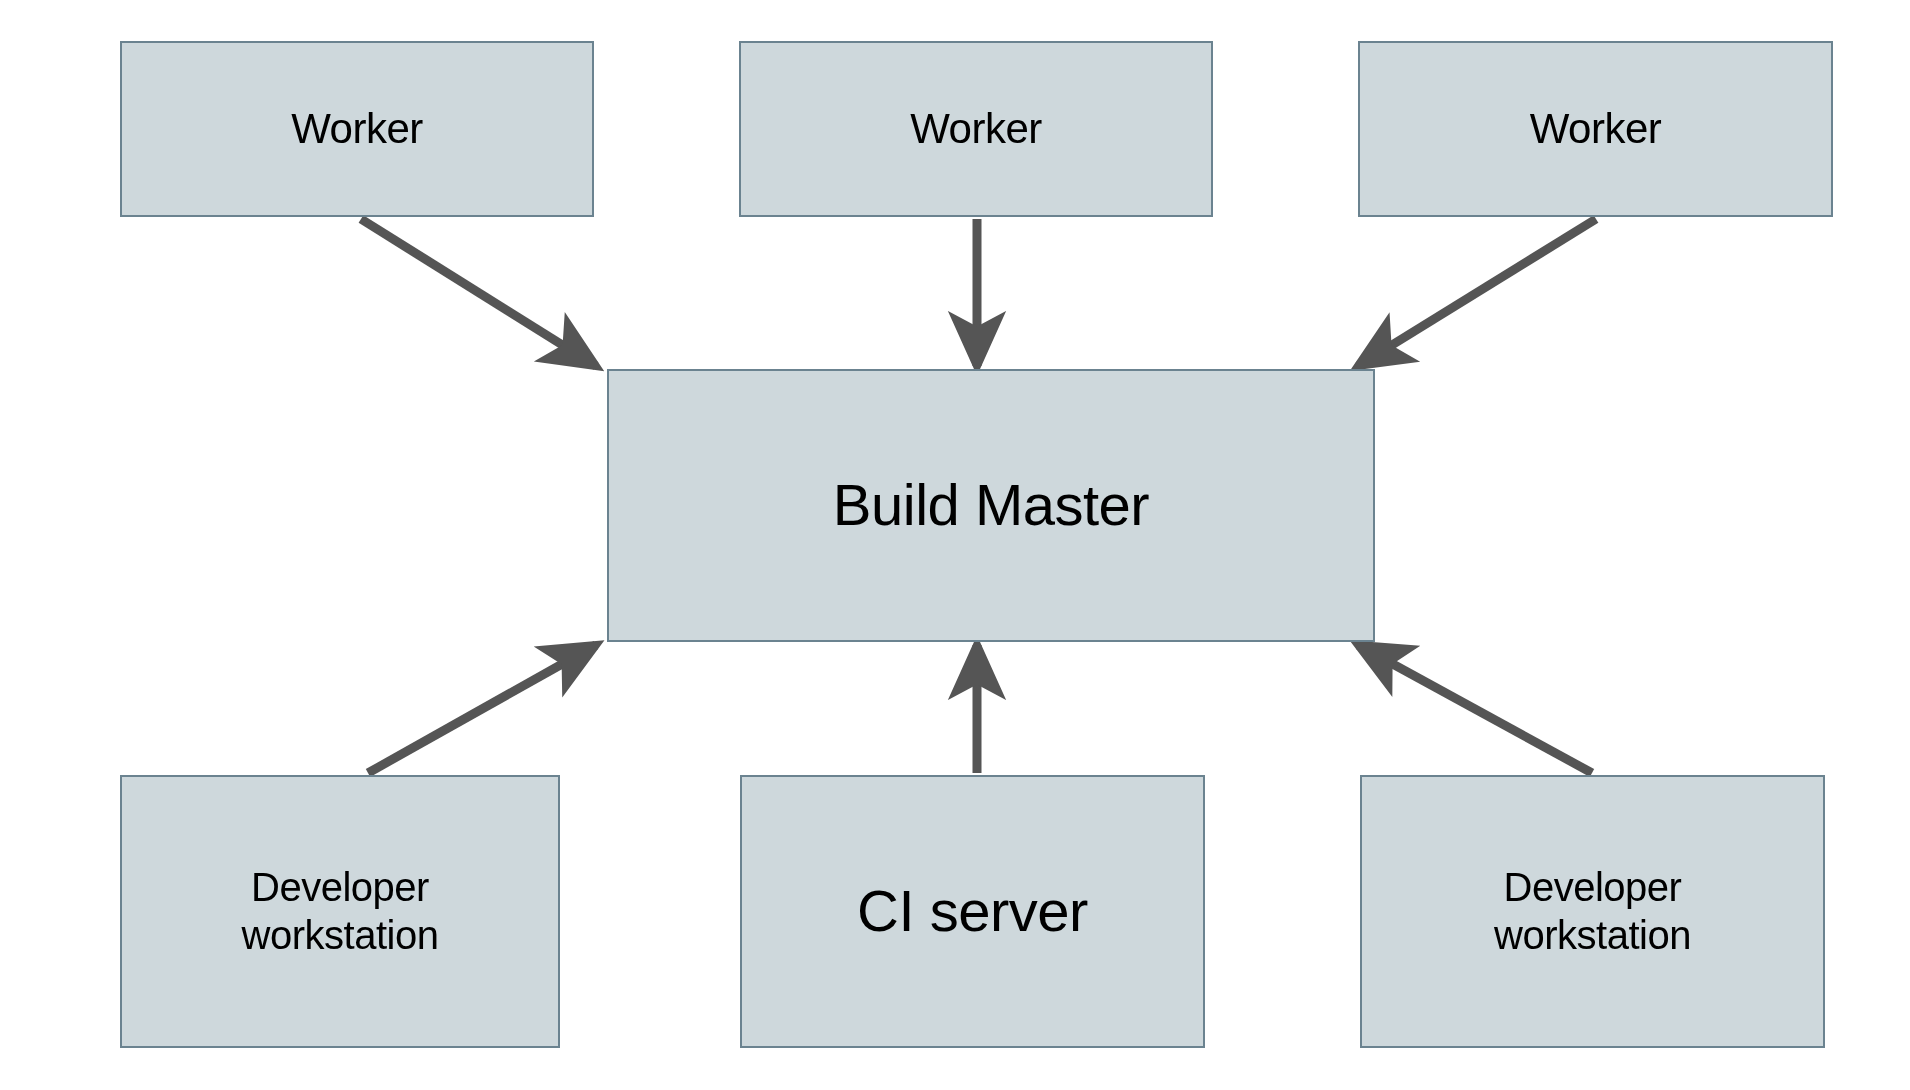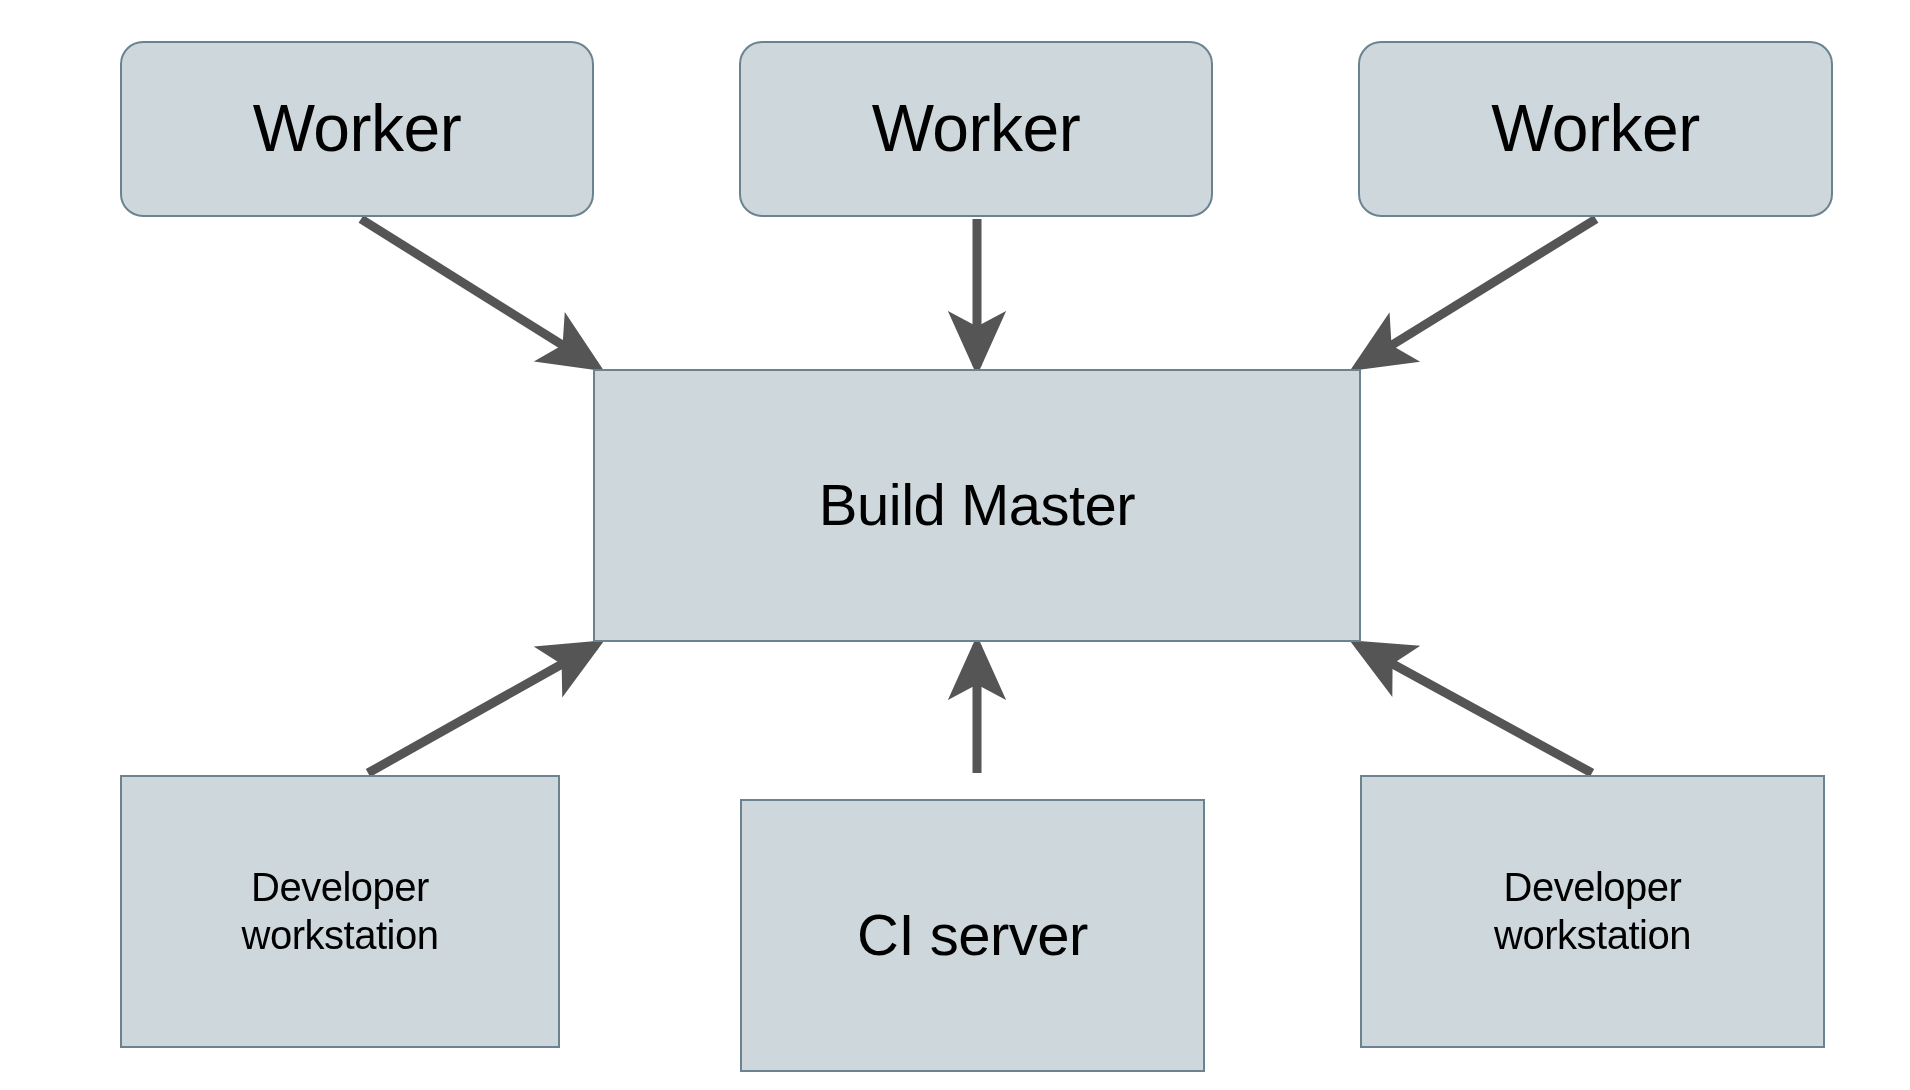--- a/index.html
+++ b/index.html
@@ -42,23 +42,23 @@
     line-height: 1.18;
     letter-spacing: -0.5px;
   }
   .node-label {
     display: block;
     width: 100%;
     padding: 0 8px;
     box-sizing: border-box;
     white-space: pre-line;
   }
-  .n-worker    { font-size: 66px; border-radius: 23px; }
-  .n-master    { font-size: 58px; }
-  .n-ci        { font-size: 58px; margin-top: 24px; }
+  .n-worker    { font-size: 42px; }
+  .n-master    { font-size: 58px; margin-left: 14px; }
+  .n-ci        { font-size: 58px; }
   .n-dev       { font-size: 40px; }
 
   
   #node-worker-1 { left: 120px;  top: 41px;  width: 474px; height: 176px; }
   #node-worker-2 { left: 739px;  top: 41px;  width: 474px; height: 176px; }
   #node-worker-3 { left: 1358px; top: 41px;  width: 475px; height: 176px; }
   #node-build-master { left: 593px; top: 369px; width: 768px; height: 273px; }
   #node-dev-left  { left: 120px;  top: 775px; width: 440px; height: 273px; }
   #node-ci-server { left: 740px;  top: 775px; width: 465px; height: 273px; }
   #node-dev-right { left: 1360px; top: 775px; width: 465px; height: 273px; }

